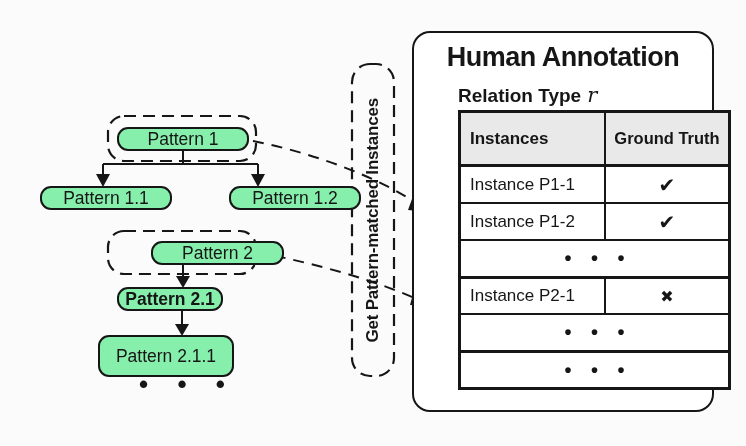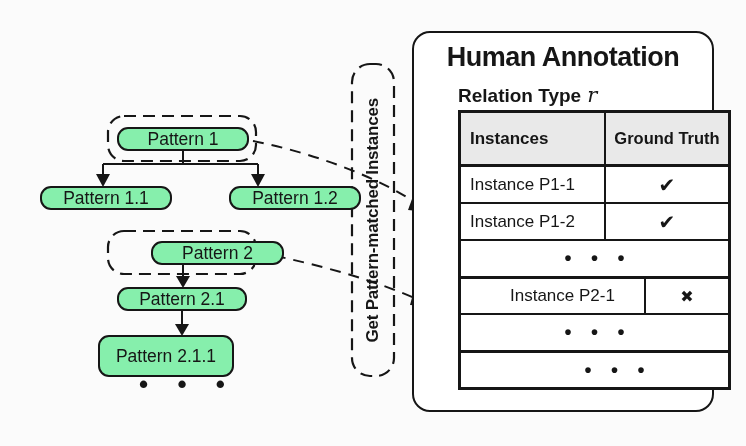--- a/index.html
+++ b/index.html
@@ -46,21 +46,21 @@
     font-family:"DejaVu Serif","Liberation Serif",serif;
     font-style:italic;font-weight:normal;font-size:21px;padding-left:6px;
   }
   .ann-table{
     position:absolute;left:458px;top:110px;width:273px;
     border:3px solid var(--ink);box-sizing:border-box;background:#fff;
   }
   .tr{display:flex;height:37px;box-sizing:border-box;}
   .tr.thead{height:52px;background:var(--header-bg);}
   .tr + .tr{border-top:2px solid var(--ink);}
-  .tr.sep{border-top:3px solid var(--ink);padding-left:40px;}
+  .tr.sep{border-top:3px solid var(--ink);}
   .thead{border-bottom:1px solid var(--ink);}
   .td{box-sizing:border-box;display:flex;align-items:center;font-size:17px;}
   .cell-inst{width:145px;border-right:2px solid var(--ink);padding-left:9px;}
   .cell-gt{flex:1;justify-content:center;}
   .th{font-weight:bold;}
   .th.cell-gt{text-align:center;line-height:1.12;font-size:16.5px;}
   .mark-check{font-size:20px;font-weight:bold;}
   .mark-cross{font-size:16px;font-weight:bold;}
   .dots-cell{flex:1;justify-content:center;font-size:20px;font-weight:bold;word-spacing:14px;}
   .tree-dots{
@@ -108,21 +108,21 @@
       <path d="M447,169 C439,171 437,176 437,184 L437,199 C437,206 435,209.5 430,211 C435,212.5 437,216 437,223 L437,241 C437,249 439,253 447,255"></path>
       <path d="M448,279 C440,281 438,286 438,294 L438,302 C438,309 436,311.5 431,313 C436,314.5 438,318 438,325 L438,343 C438,351 440,355 448,357"></path>
     </g>
   </svg>
 
 
   <div class="pill" style="left:117px;top:127px;width:132px;height:24px;">Pattern 1</div>
   <div class="pill" style="left:40px;top:186px;width:132px;height:24px;">Pattern 1.1</div>
   <div class="pill" style="left:193px;top:186px;width:132px;height:24px;margin-left:36px;">Pattern 1.2</div>
   <div class="pill" style="left:115px;top:241px;width:133px;height:24px;margin-left:36px;">Pattern 2</div>
-  <div class="pill" style="left:117px;top:287px;width:130px;height:24px;">Pattern 2.1</div>
+  <div class="pill" style="left:117px;top:287px;width:106px;height:24px;font-weight:bold;">Pattern 2.1</div>
   <div class="pill" style="left:98px;top:335px;width:136px;height:42px;">Pattern 2.1.1</div>
 
   <div class="tree-dots">• • •</div>
 
   <div class="vlabel-box">
     <div class="vlabel">Get Pattern-matched Instances</div>
   </div>
 
   <div class="panel panel-right">
     <div class="panel-title">Human Annotation</div>

